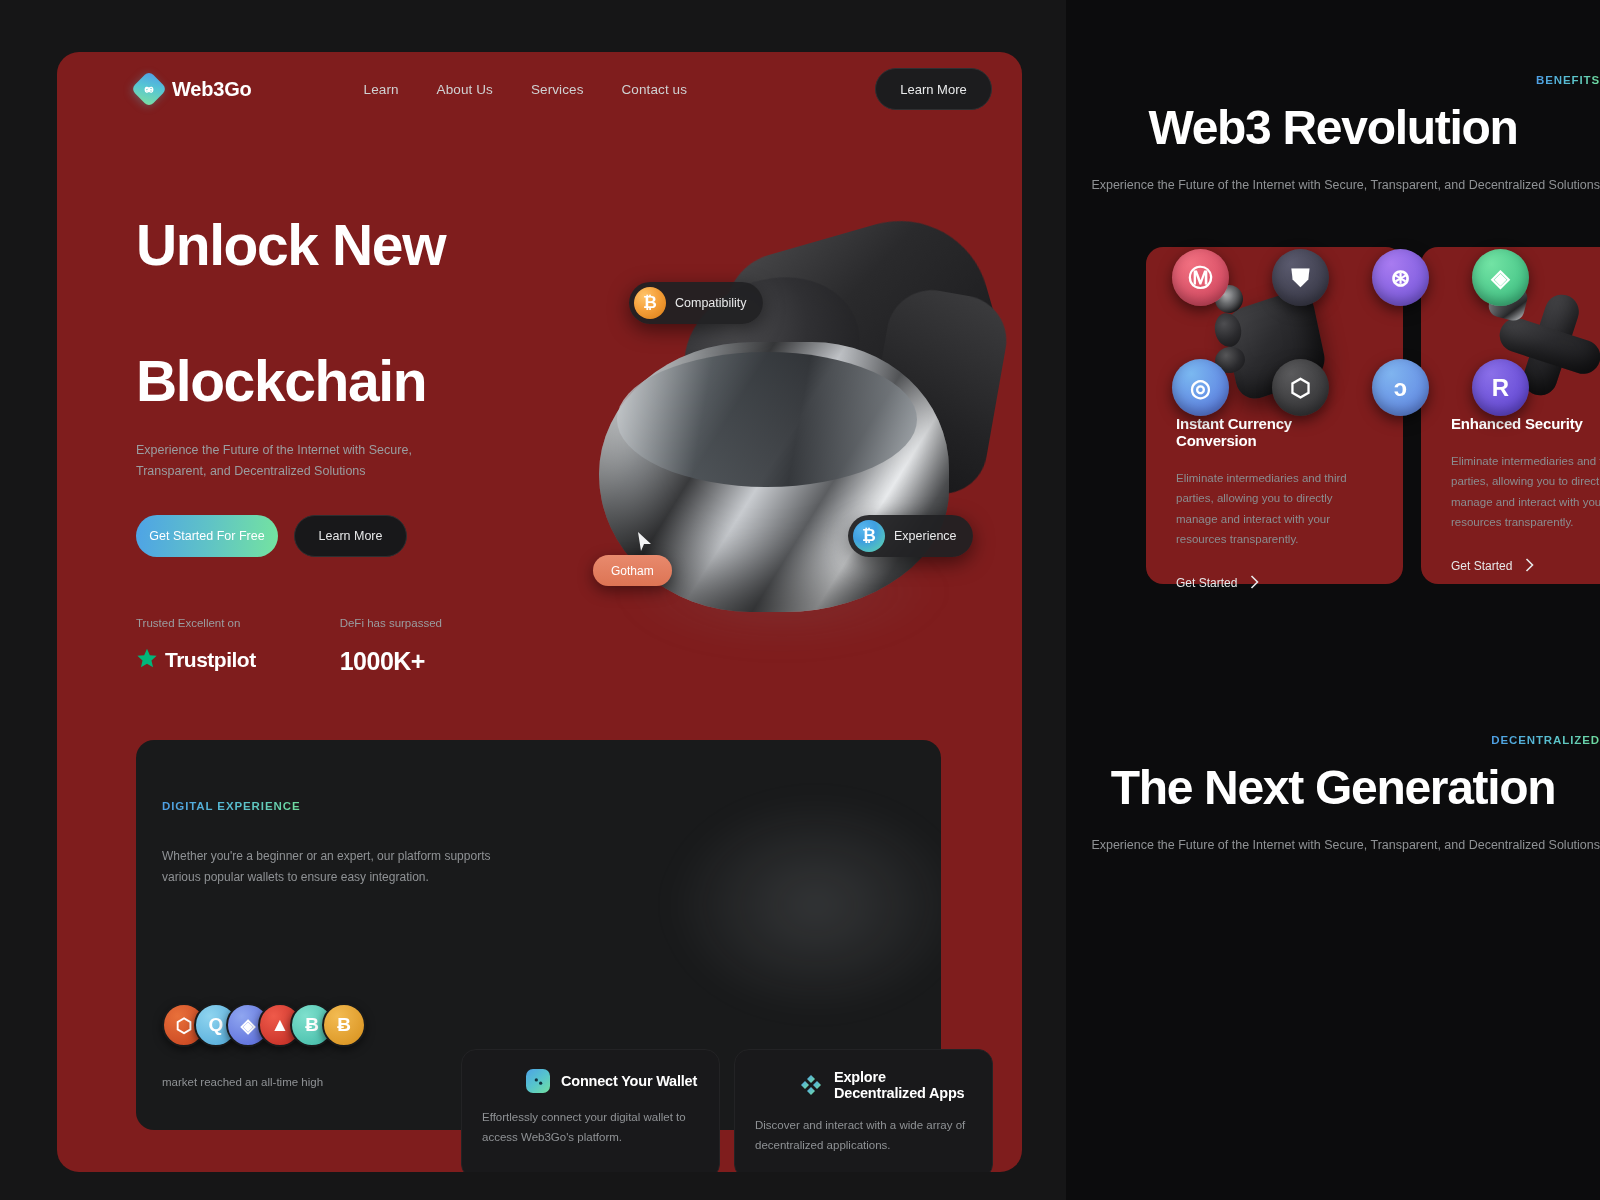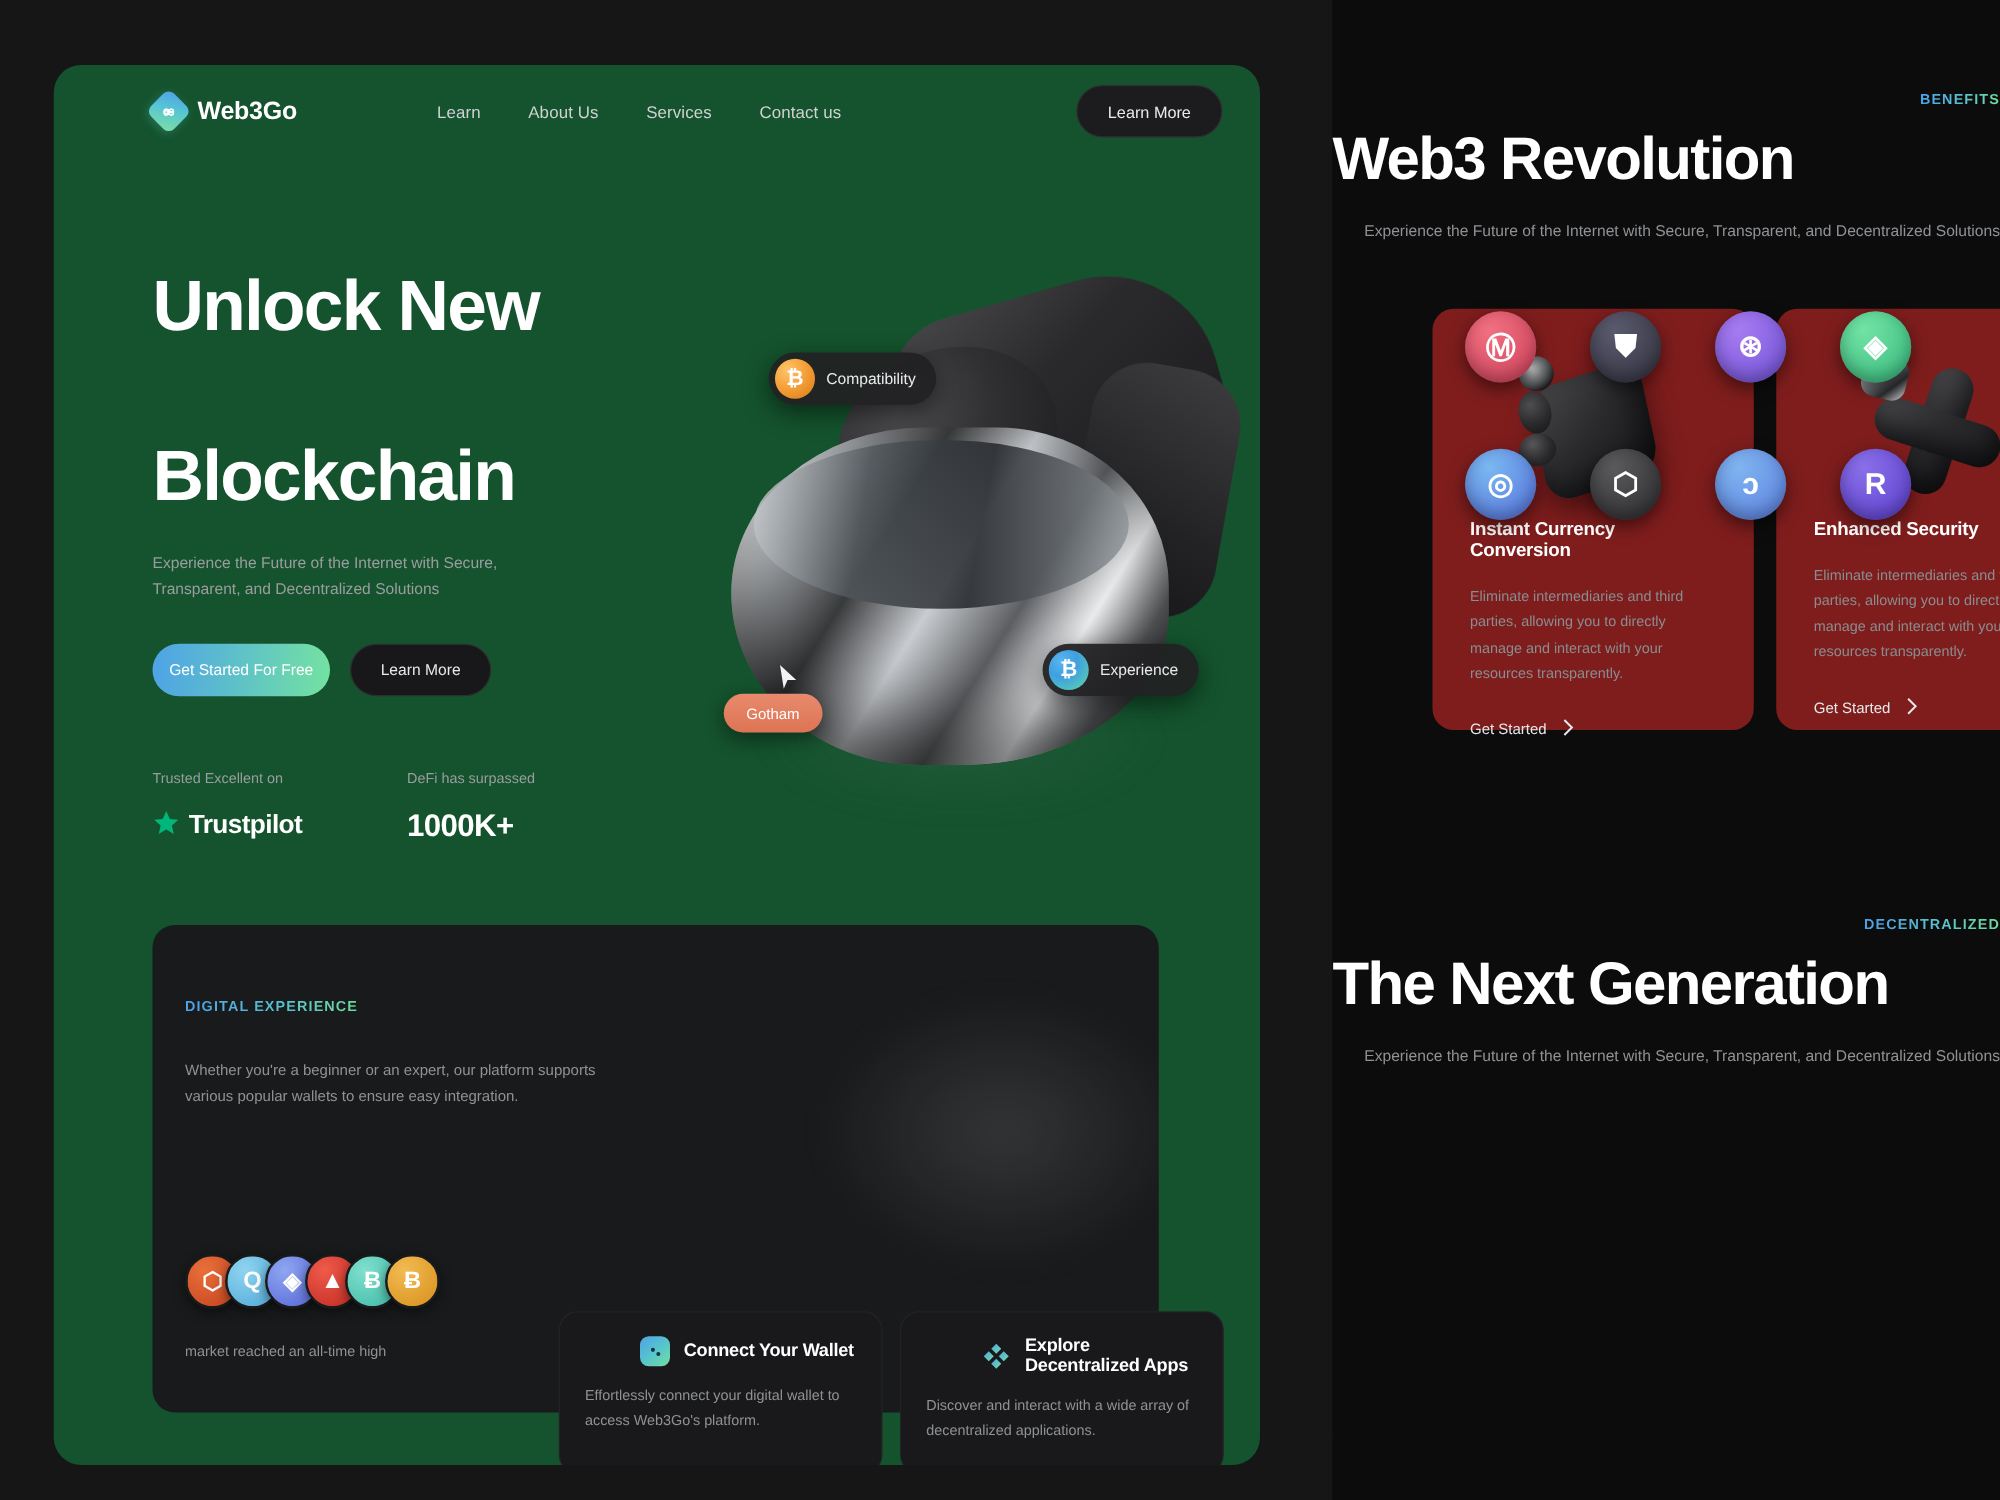--- a/index.html
+++ b/index.html
@@ -39,23 +39,23 @@
     left: 1066px; top: 0;
     width: 534px; height: 1200px;
     background: #0c0c0d;
     z-index: 2;
   }
   .panel-inner { position: relative; width: 100%; height: 100%; }
 
   
   .main-card {
     position: absolute;
-    left: 43px; top: 52px;
+    left: 57px; top: 52px;
     width: 965px; height: 1120px;
-    background: #14532d;
+    background: #7f1d1d;
     border-radius: 22px;
     overflow: hidden;
   }
 
   
   .site-header {
     position: absolute;
     left: 0; top: 0;
     width: 965px; height: 74px;
     display: flex;
@@ -277,21 +277,21 @@
   .fcard-title { font-size: 14.5px; font-weight: 700; color: #ffffff; letter-spacing: -.2px; }
   .fcard-body { margin-top: 14px; font-size: 11.5px; line-height: 1.74; color: #8f9295; }
 
   
   .rsec-benefits { position: absolute; left: 0; top: 0; width: 534px; }
   .r-eyebrow-wrap { text-align: right; padding: 70px 0 0 0; }
   .r-title {
     margin-top: 12px;
     font-size: 48px; font-weight: 700; color: #ffffff;
     letter-spacing: -1.3px; white-space: nowrap;
-    text-align: left;
+    text-align: center;
     padding-right: 0;
   }
   .r-sub {
     margin-top: 20px; font-size: 12.5px; line-height: 1.62; color: #8f9295;
     text-align: right;
   }
 
   .benefit-cards { position: absolute; left: 80px; top: 247px; display: flex; gap: 18px; }
   .bcard {
     width: 257px; height: 337px;

